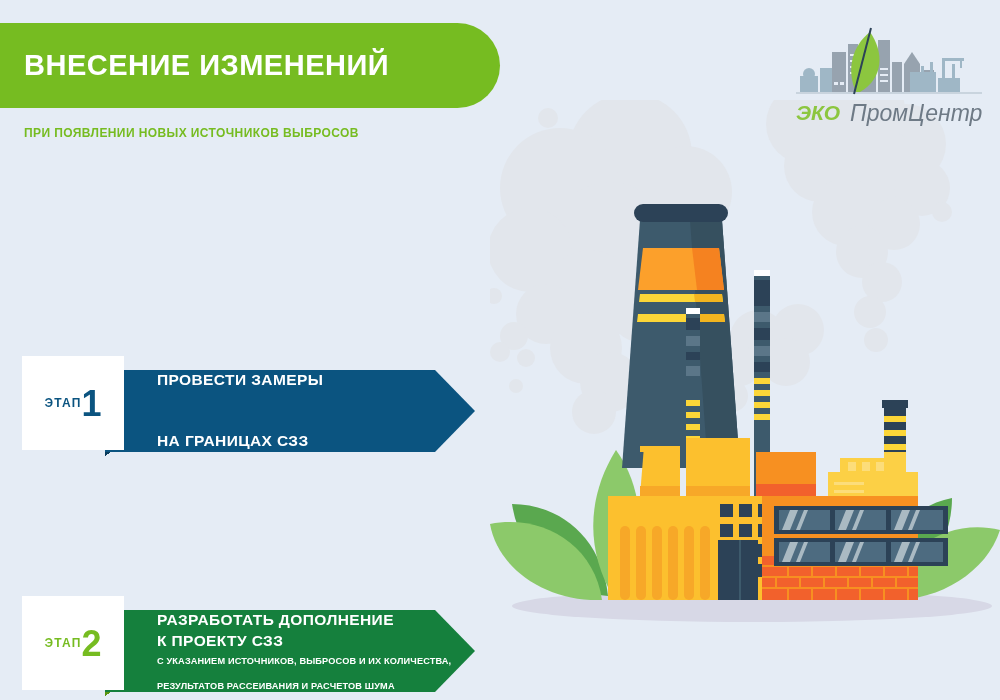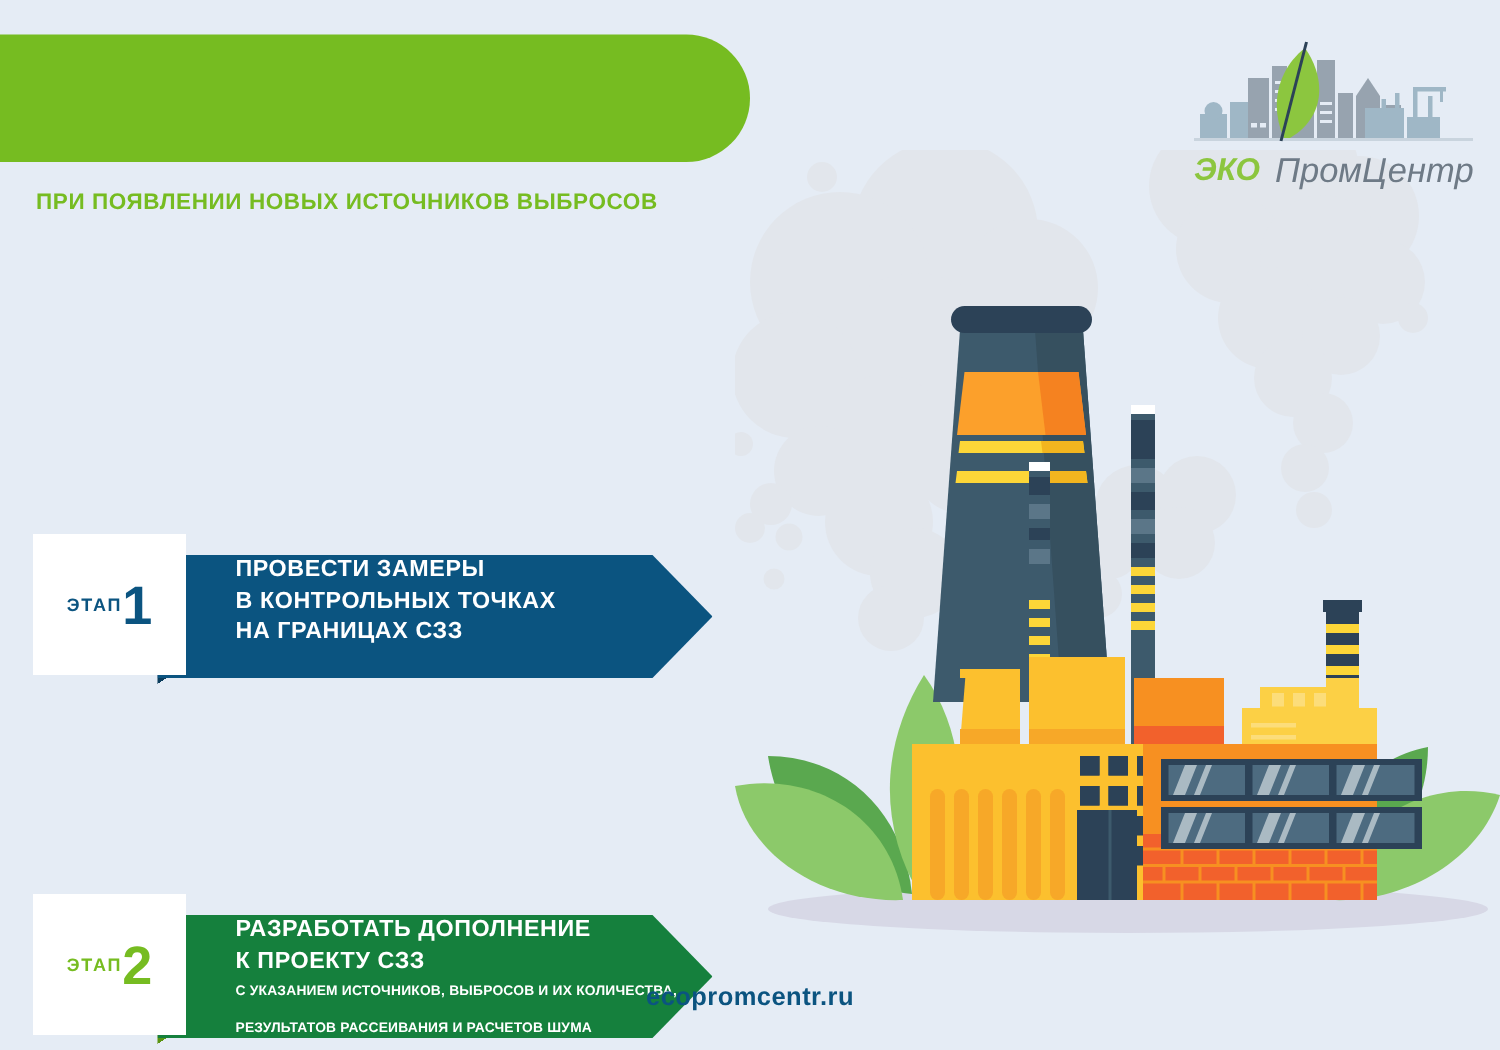--- a/index.html
+++ b/index.html
@@ -28,38 +28,38 @@
     font-size:29px;
     font-weight:bold;
     letter-spacing:0.5px;
     line-height:1.16;
     text-transform:uppercase;
     white-space:nowrap;
   }
   .subtitle {
     position:absolute; left:24px; top:126px;
     color:#76bc21;
-    font-size:15px;
+    font-size:12px;
     font-weight:bold;
     letter-spacing:0.4px;
     text-transform:uppercase;
     white-space:nowrap;
   }
 
   
   .logo { position:absolute; right:8px; top:18px; width:200px; height:110px; }
 
   
   .step { position:absolute; left:0; }
   .step-arrow {
     position:absolute;
     left:105px;
     height:82px;
     width:370px;
-    display:flex; flex-direction:column; justify-content:flex-start;
+    display:flex; flex-direction:column; justify-content:space-between;
     padding-left:52px; padding-right:56px;
     clip-path:polygon(0 0, calc(100% - 40px) 0, 100% 50%, calc(100% - 40px) 100%, 0 100%);
   }
   .step-arrow.blue  { background:#0b5480; }
   .step-arrow.green { background:#15803d; }
   .step-fold {
     position:absolute;
     left:105px;
     width:38px; height:26px;
   }
@@ -385,20 +385,21 @@
       </g>
 
       <g>
         <rect x="228" y="440" width="40" height="60" fill="#2c4257"></rect>
         <rect x="249" y="440" width="2" height="60" fill="#3d5a6c"></rect>
       </g>
     </svg>
   </div>
 
   <div class="title-bar">
+    <div class="title-line">ВНЕСЕНИЕ ИЗМЕНЕНИЙ</div>
   </div>
   <div class="subtitle">ПРИ ПОЯВЛЕНИИ НОВЫХ ИСТОЧНИКОВ ВЫБРОСОВ</div>
 
   <div class="logo">
     <svg viewBox="0 0 200 110" width="200" height="110" xmlns="http://www.w3.org/2000/svg">
       <g fill="#8a97a3" opacity="0.85">
         <rect x="40" y="34" width="14" height="40"></rect>
         <rect x="56" y="26" width="10" height="48"></rect>
         <rect x="68" y="40" width="16" height="34"></rect>
         <rect x="86" y="22" width="12" height="52"></rect>
@@ -437,21 +438,20 @@
       </g>
       <text x="4" y="102" font-family="Liberation Sans, sans-serif" font-size="21" font-style="italic" font-weight="bold" fill="#8cc63f">ЭКО</text>
       <text x="58" y="103" font-family="Liberation Sans, sans-serif" font-size="23" font-style="italic" fill="#6e7a86">ПромЦентр</text>
     </svg>
   </div>
 
   <div class="step" style="top:178px">
     <div class="step-fold blue" style="top:252px"></div>
     <div class="step-arrow blue" style="top:192px">
       <div class="step-line">ПРОВЕСТИ ЗАМЕРЫ</div>
-      <div class="step-line">В КОНТРОЛЬНЫХ ТОЧКАХ</div>
       <div class="step-line">НА ГРАНИЦАХ СЗЗ</div>
     </div>
     <div class="step-badge badge-blue" style="top:178px">
       <div class="badge-label">ЭТАП</div>
       <div class="badge-num">1</div>
     </div>
   </div>
 
   <div class="step" style="top:298px">
     <div class="step-fold green" style="top:372px"></div>
@@ -472,15 +472,14 @@
     
     
   </div>
 
   <div class="step" style="top:538px">
     
     
     
   </div>
 
-  <div class="footer">ecopromcentr.ru</div>
 
 </div>
 
 </body></html>

